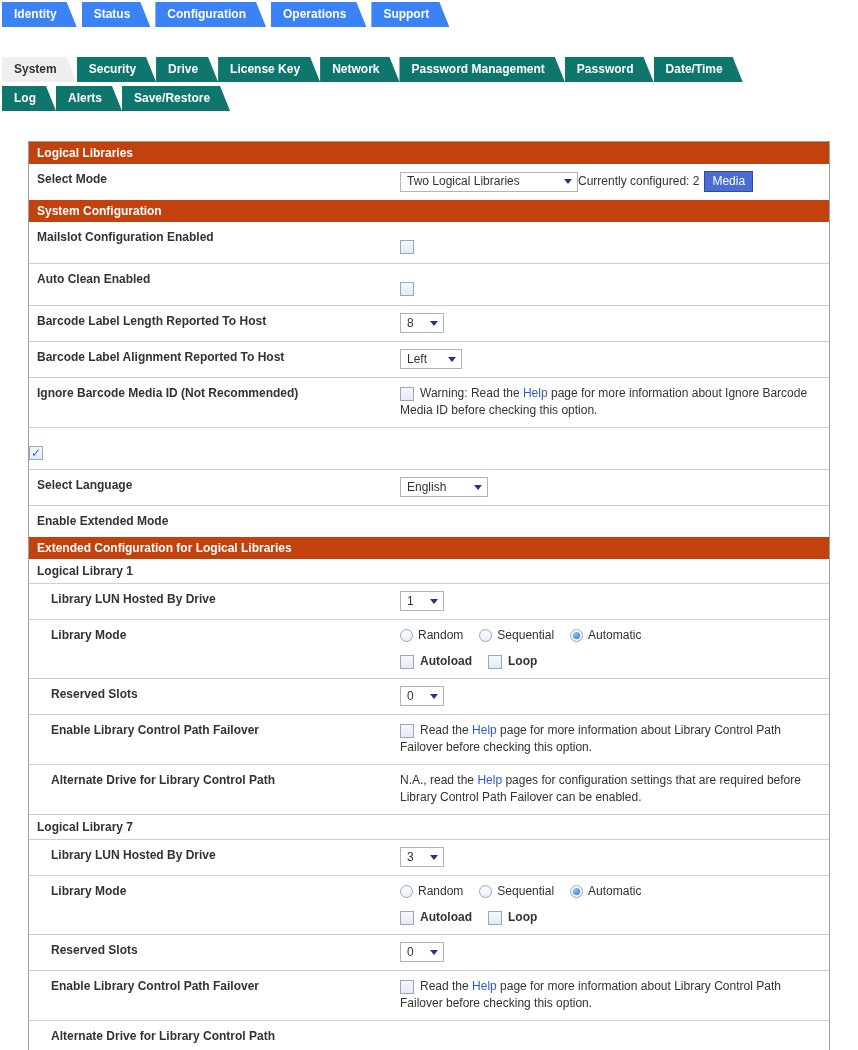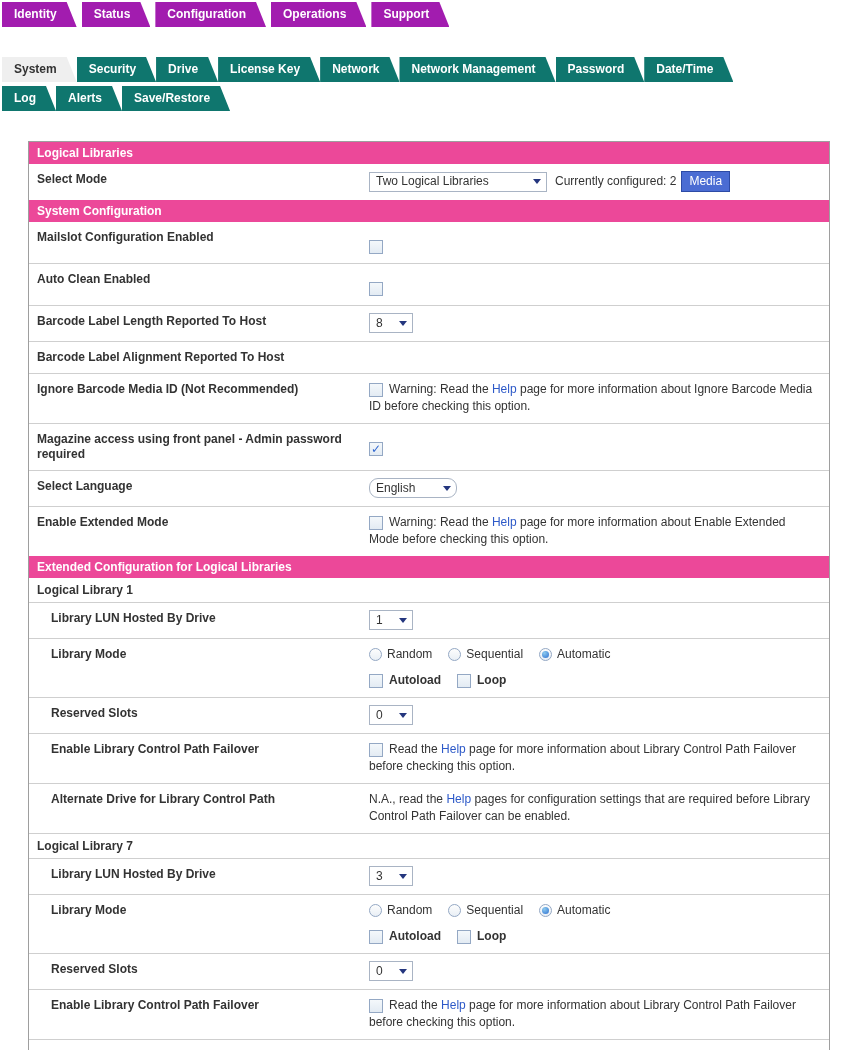--- a/index.html
+++ b/index.html
@@ -12,42 +12,42 @@
   }
 
   
   .toptabs { display:flex; gap:5px; padding:2px 0 0 2px; }
   .tab {
     font-weight:bold; font-size:12px; line-height:14px;
     padding:5px 20px 6px 12px;
     clip-path: polygon(0 0, calc(100% - 10px) 0, 100% 100%, 0 100%);
     cursor:default; white-space:nowrap;
   }
-  .toptab { background:#a21caf; color:#ffffff; }
+  .toptab { background:#3b82f6; color:#ffffff; }
   .subtabs { display:flex; padding-left:2px; }
   .subtabs.row1 { margin-top:30px; }
   .subtabs.row2 { margin-top:4px; }
   .subtab { background:#0f766e; color:#ffffff; }
   .subtab.active { background:#EFEFEF; color:#333333; }
 
   
   .content {
     margin:30px 28px 0 28px;
     width:802px;
     border:1px solid #9E9E9E;
     background:#fff;
   }
   .fsection {
-    background:#ec4899; color:#ffffff; font-weight:bold;
+    background:#c2410c; color:#ffffff; font-weight:bold;
     padding:4px 8px; font-size:12px;
   }
   .fsubheader {
     font-weight:bold; padding:5px 8px; border-top:1px solid #CFCFCF;
   }
-  .frow { display:flex; border-top:1px solid #CFCFCF; }
+  .frow { display:flex; border-top:1px solid #CFCFCF;gap:31px; }
   .frow.noline { border-top:none; }
   .flabel {
     width:340px; flex:0 0 340px;
     padding:8px 6px 8px 8px;
     font-weight:bold; line-height:15px;
   }
   .flabel.sub { padding-left:22px; }
   .fctrl { flex:1; padding:7px 12px 8px 0; line-height:17px; }
   .fctrl.pad-top { padding-top:16px; }
 
@@ -58,21 +58,21 @@
     height:20px; padding:0 5px 0 6px; vertical-align:middle;
   }
   .dd-val { margin-right:16px; white-space:nowrap; }
   .dd-arrow {
     width:0; height:0;
     border-left:4px solid transparent; border-right:4px solid transparent;
     border-top:5px solid #24367E;
   }
   .w-xs { min-width:42px; }
   .w-s  { min-width:62px; }
-  .w-m  { min-width:88px;border-radius:9px; }
+  .w-m  { min-width:88px; }
   .w-lg { min-width:178px; }
 
   .cb {
     display:inline-block; width:14px; height:14px;
     border:1px solid #94A8C4;
     background:linear-gradient(#F4F8FB,#E3EBF3);
     vertical-align:middle; text-align:center; line-height:13px;
     margin-right:6px;
   }
   .cb.checked::after {
@@ -90,21 +90,21 @@
     content:""; position:absolute; left:2px; top:2px;
     width:7px; height:7px; border-radius:50%;
     background:radial-gradient(circle at 35% 30%, #8CCBEF, #2E6FD0);
   }
 
   .opt { display:inline-flex; align-items:center; margin-right:16px; }
   .opt-row { display:flex; align-items:flex-start; }
   .opt-row + .opt-row { margin-top:9px;font-weight:bold; }
 
   .inline-row { display:flex; align-items:center; }
-  .configured { margin-left:8px; white-space:nowrap; }
+  .configured { margin-left:0; white-space:nowrap; }
 
   .apply-btn {
     margin-left:5px;
     background:#4A6CD3; color:#ffffff;
     border:1px solid #2D4BA6;
     padding:2px 7px 3px 7px;
     font-size:12px; cursor:pointer; white-space:nowrap;
   }
 
   .help { color:#2D59C8; cursor:pointer; }
@@ -120,21 +120,21 @@
   <div class="tab toptab">Operations</div>
   <div class="tab toptab">Support</div>
 </div>
 
 <div class="subtabs row1">
   <div class="tab subtab active">System</div>
   <div class="tab subtab">Security</div>
   <div class="tab subtab">Drive</div>
   <div class="tab subtab">License Key</div>
   <div class="tab subtab">Network</div>
-  <div class="tab subtab">Network Management</div>
+  <div class="tab subtab">Password Management</div>
   <div class="tab subtab">Password</div>
   <div class="tab subtab">Date/Time</div>
 </div>
 <div class="subtabs row2">
   <div class="tab subtab">Log</div>
   <div class="tab subtab">Alerts</div>
   <div class="tab subtab">Save/Restore</div>
 </div>
 
 <div class="content">
@@ -176,55 +176,55 @@
     <div class="fctrl">
       <div class="dd w-xs">
         <span class="dd-val">8</span>
         <span class="dd-arrow"></span>
       </div>
     </div>
   </div>
 
   <div class="frow">
     <div class="flabel">Barcode Label Alignment Reported To Host</div>
+    <div class="fctrl">
+      <div class="dd w-s">
+        <span class="dd-val">Left</span>
+        <span class="dd-arrow"></span>
+      </div>
+    </div>
   </div>
 
   <div class="frow">
     <div class="flabel">Ignore Barcode Media ID (Not Recommended)</div>
     <div class="fctrl">
       <div class="note">
         <span class="cb"></span><span>Warning: Read the </span><span class="help">Help</span><span> page for more information about Ignore Barcode Media ID before checking this option.</span>
       </div>
     </div>
   </div>
 
   <div class="frow">
-    <div class="flabel">Magazine access using front panel - Admin password required</div>
     <div class="fctrl pad-top">
       <span class="cb checked"></span>
     </div>
   </div>
 
   <div class="frow">
     <div class="flabel">Select Language</div>
     <div class="fctrl">
       <div class="dd w-m">
         <span class="dd-val">English</span>
         <span class="dd-arrow"></span>
       </div>
     </div>
   </div>
 
   <div class="frow">
     <div class="flabel">Enable Extended Mode</div>
-    <div class="fctrl">
-      <div class="note">
-        <span class="cb"></span><span>Warning: Read the </span><span class="help">Help</span><span> page for more information about Enable Extended Mode before checking this option.</span>
-      </div>
-    </div>
   </div>
 
   <div class="fsection">Extended Configuration for Logical Libraries</div>
 
   <div class="fsubheader" style="border-top:none;">Logical Library 1</div>
 
   <div class="frow">
     <div class="flabel sub">Library LUN Hosted By Drive</div>
     <div class="fctrl">
       <div class="dd w-xs">

